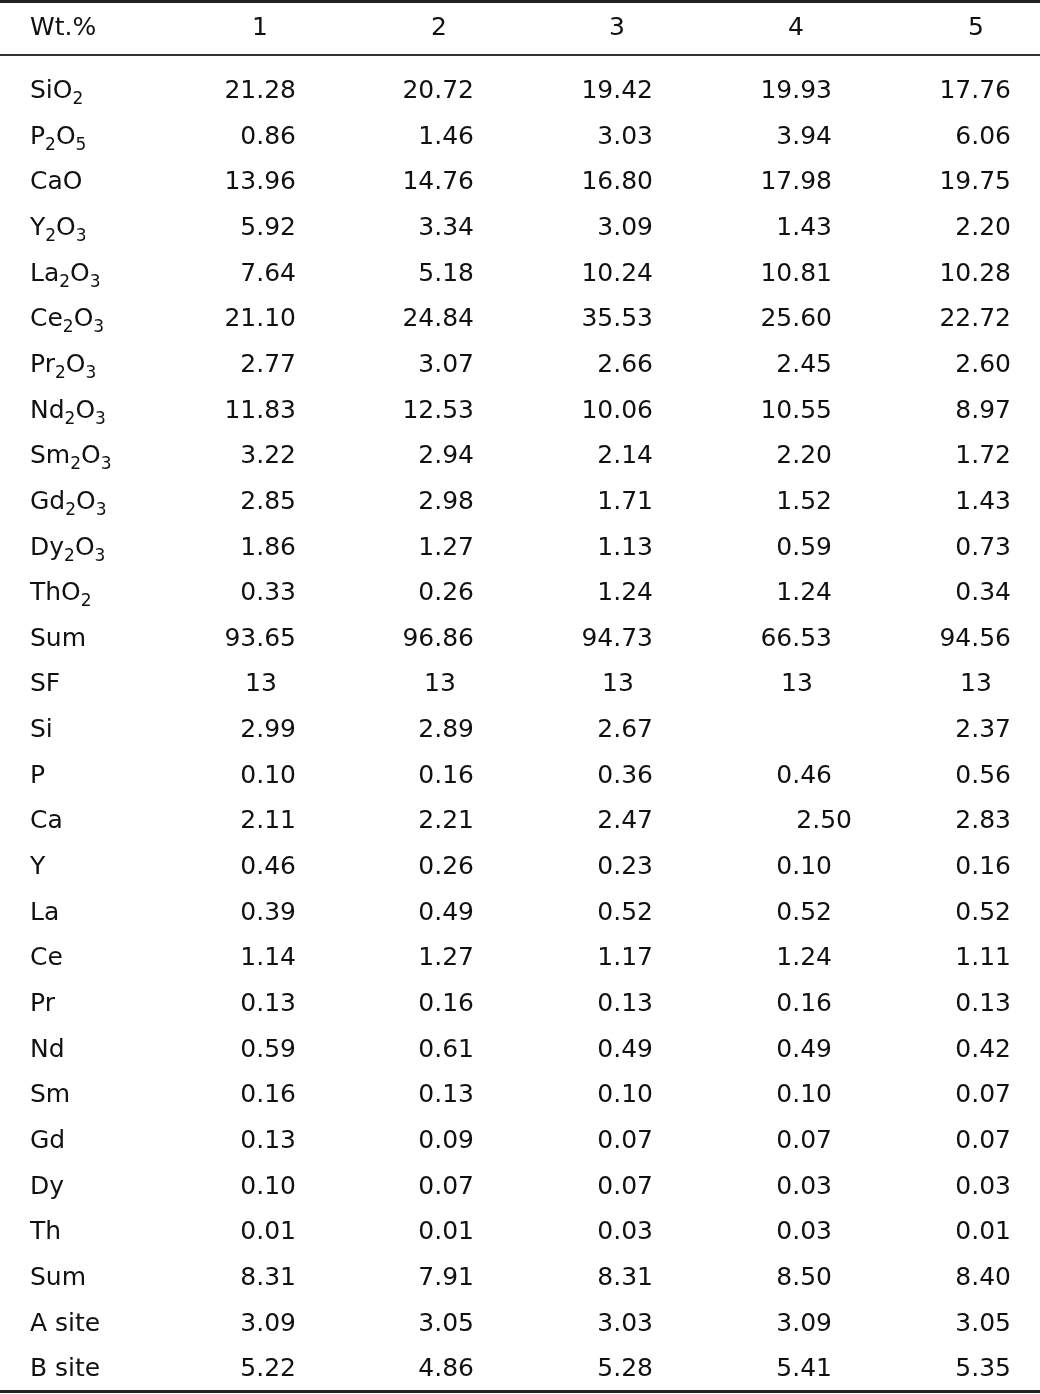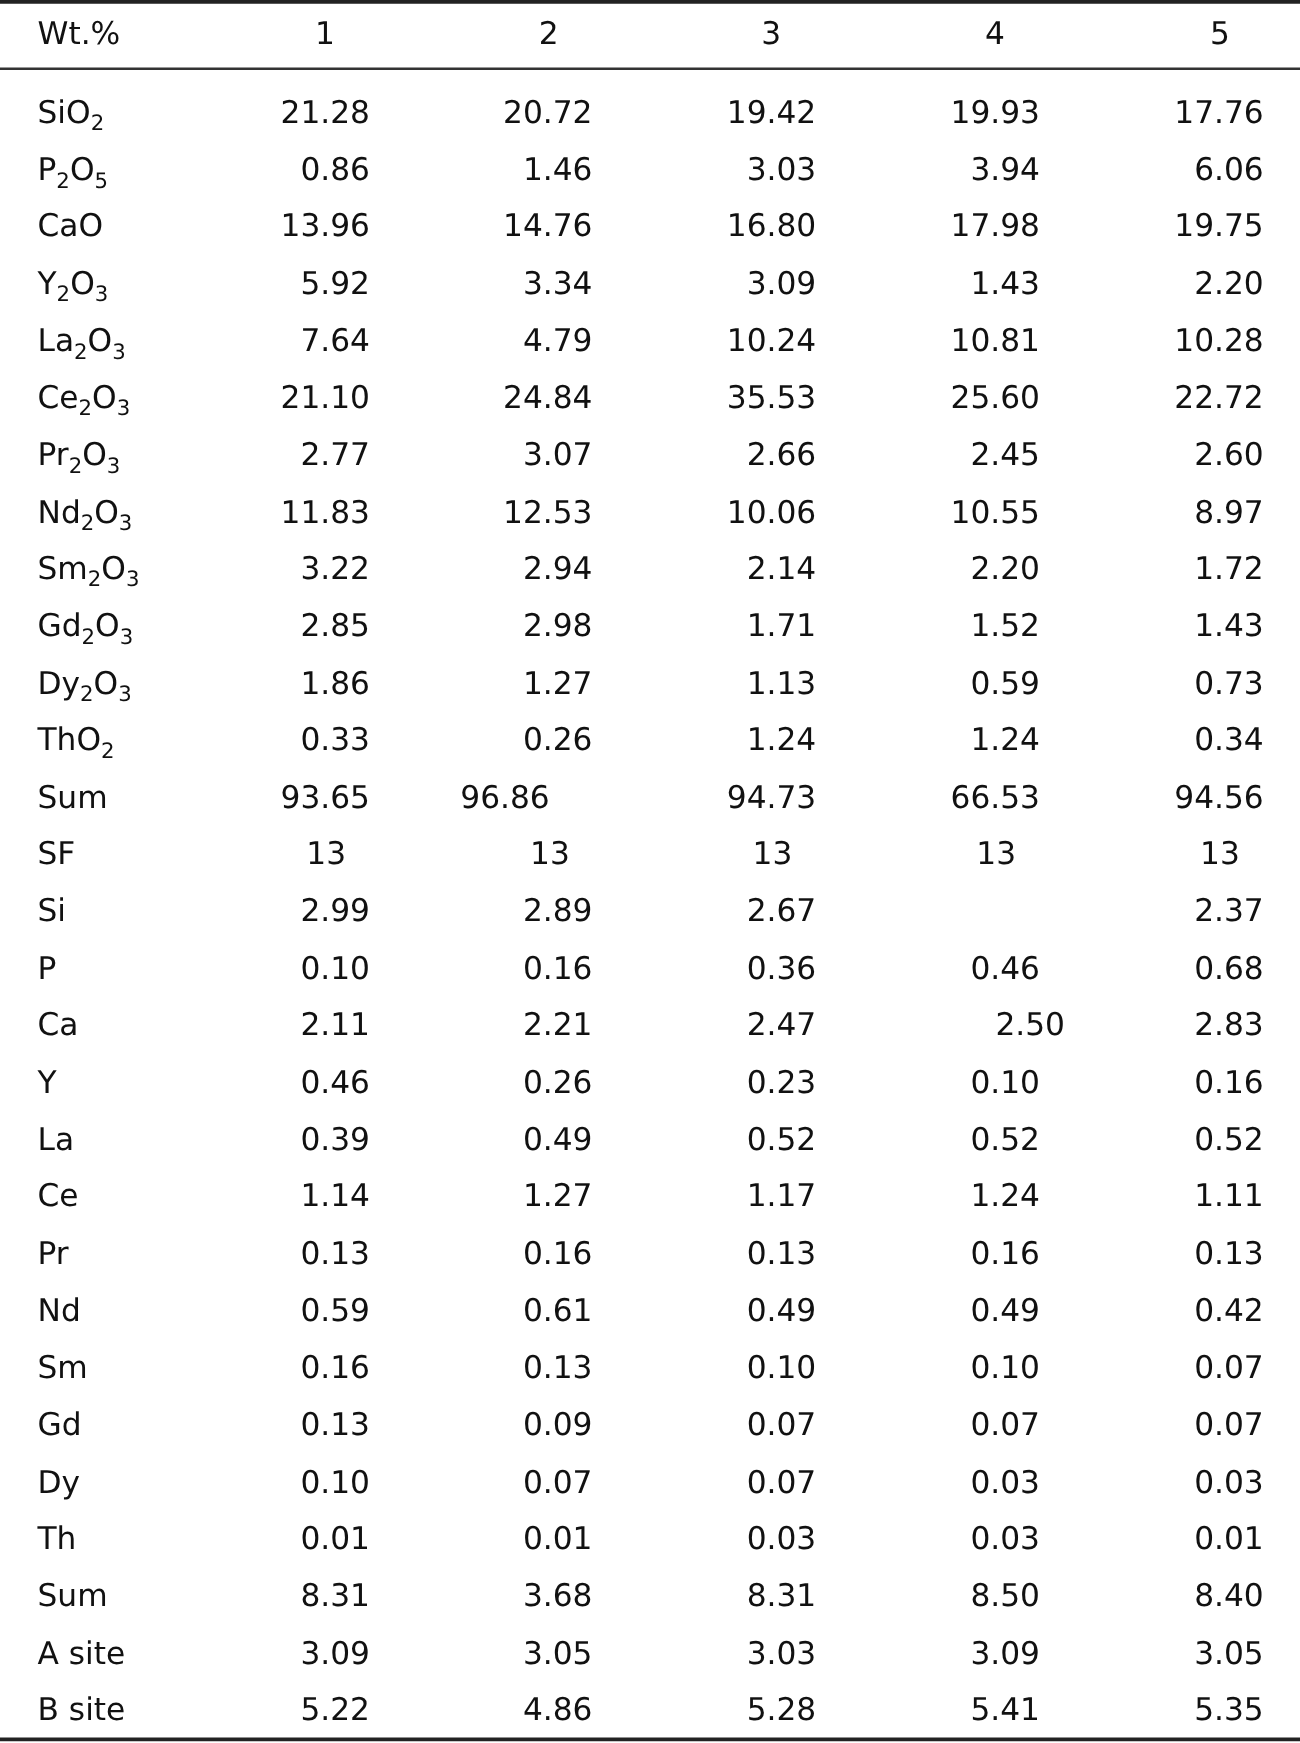--- a/index.html
+++ b/index.html
@@ -67,21 +67,21 @@
       <div class="lbl"><span>Y</span><sub>2</sub><span>O</span><sub>3</sub></div>
       <div class="val" style="left: 156px;">5.92</div>
       <div class="val" style="left: 334px;">3.34</div>
       <div class="val" style="left: 513px;">3.09</div>
       <div class="val" style="left: 692px;">1.43</div>
       <div class="val" style="left: 871px;">2.20</div>
     </div>
     <div class="row" style="top: 249.6px;">
       <div class="lbl"><span>La</span><sub>2</sub><span>O</span><sub>3</sub></div>
       <div class="val" style="left: 156px;">7.64</div>
-      <div class="val" style="left: 334px;">4.79</div>
+      <div class="val" style="left: 334px;">5.18</div>
       <div class="val" style="left: 513px;">10.24</div>
       <div class="val" style="left: 692px;">10.81</div>
       <div class="val" style="left: 871px;">10.28</div>
     </div>
     <div class="row" style="top: 295.25px;">
       <div class="lbl"><span>Ce</span><sub>2</sub><span>O</span><sub>3</sub></div>
       <div class="val" style="left: 156px;">21.10</div>
       <div class="val" style="left: 334px;">24.84</div>
       <div class="val" style="left: 513px;">35.53</div>
       <div class="val" style="left: 692px;">25.60</div>
@@ -131,21 +131,21 @@
       <div class="lbl"><span>ThO</span><sub>2</sub></div>
       <div class="val" style="left: 156px;">0.33</div>
       <div class="val" style="left: 334px;">0.26</div>
       <div class="val" style="left: 513px;">1.24</div>
       <div class="val" style="left: 692px;">1.24</div>
       <div class="val" style="left: 871px;">0.34</div>
     </div>
     <div class="row" style="top: 614.8px;">
       <div class="lbl"><span>Sum</span></div>
       <div class="val" style="left: 156px;">93.65</div>
-      <div class="val" style="left: 334px; text-align: center;">96.86</div>
+      <div class="val" style="left: 334px;">96.86</div>
       <div class="val" style="left: 513px;">94.73</div>
       <div class="val" style="left: 692px;">66.53</div>
       <div class="val" style="left: 871px;">94.56</div>
     </div>
     <div class="row" style="top: 660.45px; text-decoration: underline;">
       <div class="lbl"><span>SF</span></div>
       <div class="val int" style="left: 221px;">13</div>
       <div class="val int" style="left: 400px;">13</div>
       <div class="val int" style="left: 578px;">13</div>
       <div class="val int" style="left: 757px;">13</div>
@@ -157,21 +157,21 @@
       <div class="val" style="left: 334px;">2.89</div>
       <div class="val" style="left: 513px;">2.67</div>
       <div class="val" style="left: 871px;">2.37</div>
     </div>
     <div class="row" style="top: 751.75px;">
       <div class="lbl"><span>P</span></div>
       <div class="val" style="left: 156px;">0.10</div>
       <div class="val" style="left: 334px;">0.16</div>
       <div class="val" style="left: 513px;">0.36</div>
       <div class="val" style="left: 692px;">0.46</div>
-      <div class="val" style="left: 871px;">0.68</div>
+      <div class="val" style="left: 871px;">0.56</div>
     </div>
     <div class="row" style="top: 797.4px;">
       <div class="lbl"><span>Ca</span></div>
       <div class="val" style="left: 156px;">2.11</div>
       <div class="val" style="left: 334px;">2.21</div>
       <div class="val" style="left: 513px;">2.47</div>
       <div class="val" style="left: 712px;">2.50</div>
       <div class="val" style="left: 871px;">2.83</div>
     </div>
     <div class="row" style="top: 843.05px;">
@@ -242,21 +242,21 @@
       <div class="lbl"><span>Th</span></div>
       <div class="val" style="left: 156px;">0.01</div>
       <div class="val" style="left: 334px;">0.01</div>
       <div class="val" style="left: 513px;">0.03</div>
       <div class="val" style="left: 692px;">0.03</div>
       <div class="val" style="left: 871px;">0.01</div>
     </div>
     <div class="row" style="top: 1253.9px;">
       <div class="lbl"><span>Sum</span></div>
       <div class="val" style="left: 156px;">8.31</div>
-      <div class="val" style="left: 334px;">3.68</div>
+      <div class="val" style="left: 334px;">7.91</div>
       <div class="val" style="left: 513px;">8.31</div>
       <div class="val" style="left: 692px;">8.50</div>
       <div class="val" style="left: 871px;">8.40</div>
     </div>
     <div class="row" style="top: 1299.55px;">
       <div class="lbl"><span>A site</span></div>
       <div class="val" style="left: 156px;">3.09</div>
       <div class="val" style="left: 334px;">3.05</div>
       <div class="val" style="left: 513px;">3.03</div>
       <div class="val" style="left: 692px;">3.09</div>

